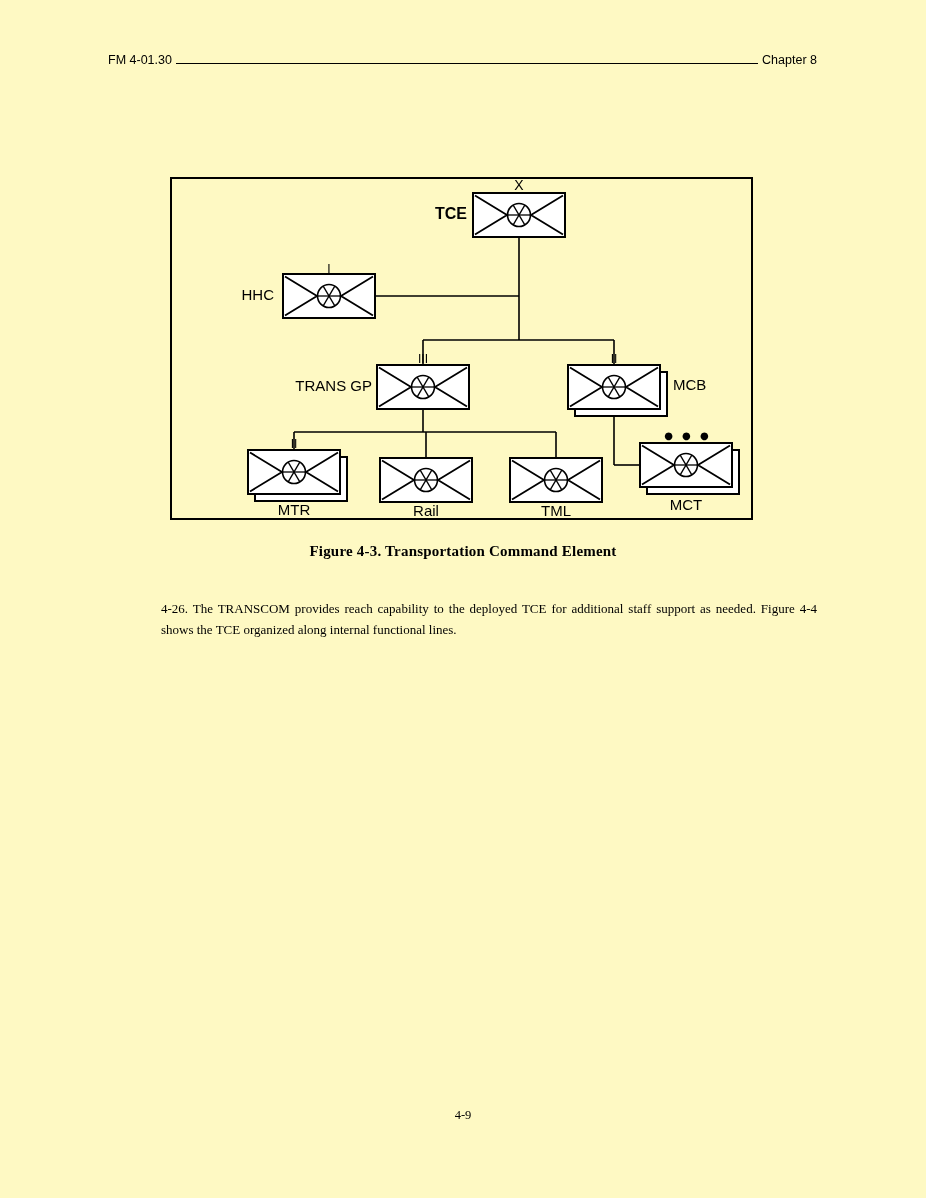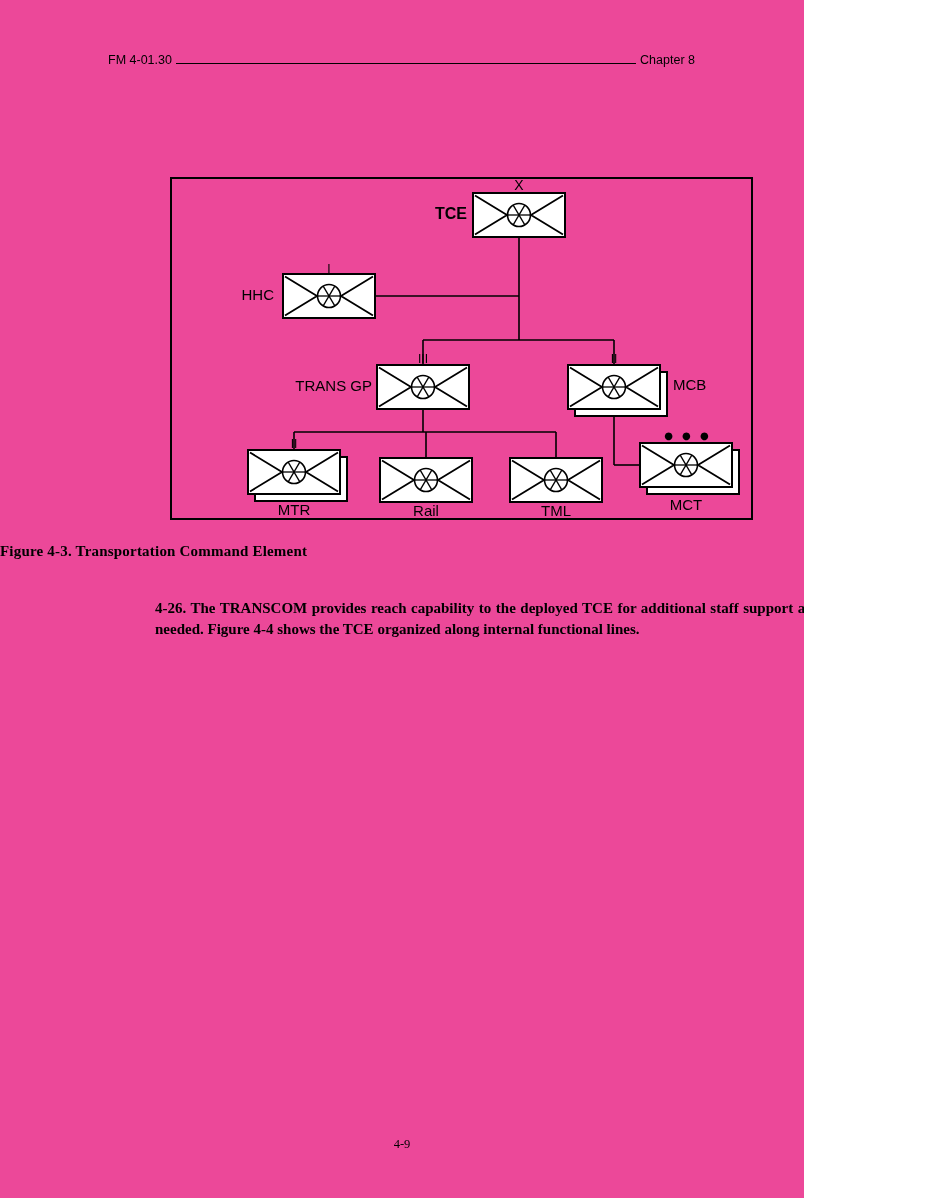--- a/index.html
+++ b/index.html
@@ -1,21 +1,21 @@
 <!DOCTYPE html>
 <html><head>
 <meta charset="utf-8">
 <style>
   * { margin: 0; padding: 0; box-sizing: border-box; }
   html, body { background: #ffffff; }
   .page {
     position: relative;
-    width: 804px;
+    width: 926px;
     height: 1198px;
-    background: #ec4899;
+    background: #fef9c3;
     font-family: "Liberation Serif", serif;
     color: #000;
     overflow: hidden;
   }
   .page-header {
     position: absolute;
     top: 52px; left: 108px; right: 109px;
     display: flex;
     align-items: flex-end;
     font-family: "Liberation Sans", sans-serif;
@@ -24,40 +24,38 @@
   .header-rule {
     flex: 1;
     border-bottom: 1px solid #000;
     margin: 0 4px 3px 4px;
     height: 12px;
   }
   .diagram { position: absolute; left: 170px; top: 177px; width: 583px; height: 343px; }
   .caption {
     position: absolute;
     top: 543px; left: 0; width: 100%;
-    text-align: left;
+    text-align: center;
     font-family: "Liberation Serif", serif;
     font-weight: bold;
     font-size: 15px;
     letter-spacing: 0.2px;
   }
   .body-text {
     position: absolute;
-    top: 598px; left: 155px; width: 656px;
-    font-size: 15px;
+    top: 598px; left: 161px; width: 656px;
+    font-size: 13px;
     line-height: 21px;
     text-align: justify;
-    font-weight: bold;
   }
   .page-footer {
     position: absolute;
     top: 1108px; left: 0; width: 100%;
     text-align: center;
     font-size: 12.5px;
-    margin-top: 29px;
   }
   svg text { fill: #000; }
   .ech   { font: 12px "Liberation Sans", sans-serif; }
   .ech-x { font: 14px "Liberation Sans", sans-serif; }
   .dots  { font: 10px "DejaVu Sans", sans-serif; letter-spacing: 3px; }
   .lbl   { font: 15px "Liberation Sans", sans-serif; }
   .lbl-bold { font: bold 16px "Liberation Sans", sans-serif; }
 </style>
 </head>
 <body>

